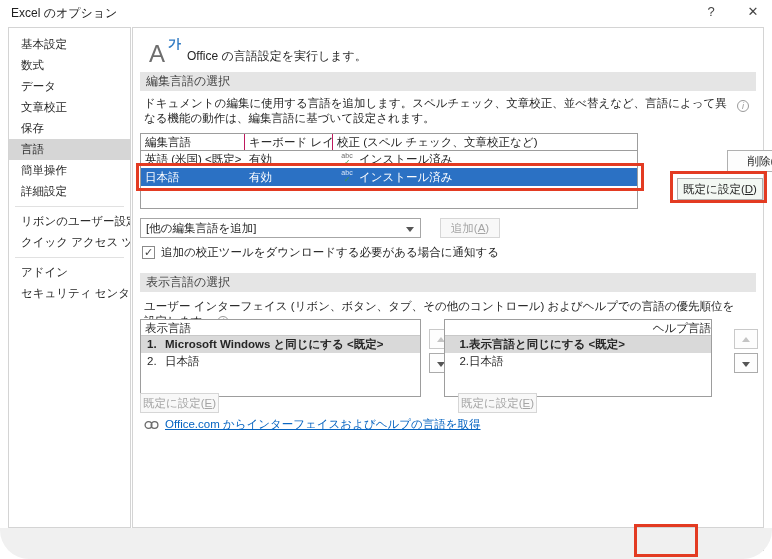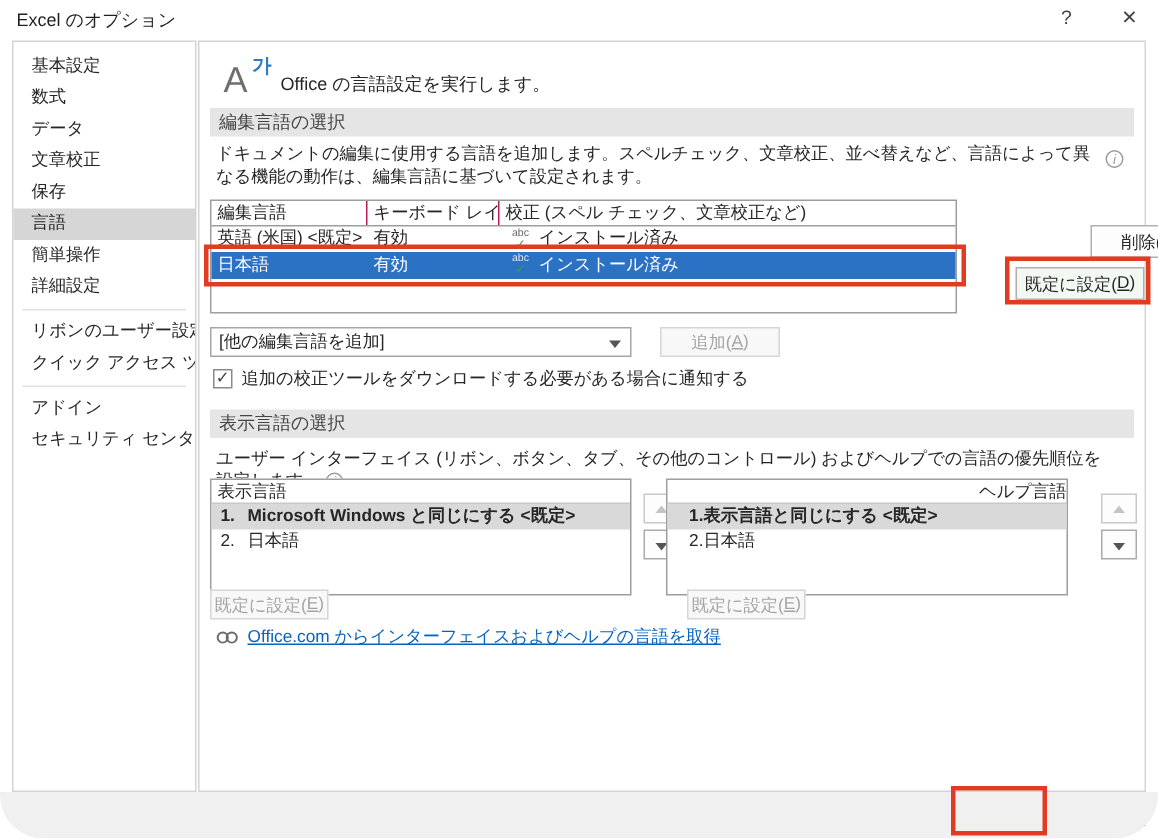--- a/index.html
+++ b/index.html
@@ -51,21 +51,21 @@
   .abc-top { display:block; font-size:7px; line-height:6px; color:#6a6a6a; letter-spacing:0; }
   .selected .abc-top { color:#d9e6f6; }
   .abc-check { display:block; font-size:8px; line-height:8px; color:#3f9c42; font-weight:bold; }
 
   
   .btn { position:absolute; display:flex; align-items:center; justify-content:center; font-size:11.5px; background:#fdfdfd; border:1px solid #b0b0b0; color:#262626; cursor:pointer; }
   .btn .key { text-decoration:underline; }
   .btn.disabled { background:#f8f8f8; border-color:#d6d6d6; color:#a4a4a4; cursor:default; }
   .btn-delete { left:547px; top:122px; width:80px; height:22px;margin-left:47px; }
   .btn-setdefault { left:544px; top:150px; width:86px; height:22px; background:#f3f8f3; }
-  .btn-add { left:307px; top:190px; width:80px; height:20px; }
+  .btn-add { left:307px; top:190px; width:60px; height:20px; }
   .btn-setdef-e1 { left:7px; top:365px; width:79px; height:20px; }
   .btn-setdef-e2 { left:325px; top:365px; width:79px; height:20px; }
 
   
   .dropdown { position:absolute; left:7px; top:190px; width:281px; height:20px; border:1px solid #a6a6a6; background:#fff; font-size:11.5px; line-height:18px; padding-left:5px; cursor:pointer; }
   .dd-arrow { position:absolute; right:6px; top:8px; width:0; height:0; border-left:4px solid transparent; border-right:4px solid transparent; border-top:5px solid #555; }
 
   
   .check-row { position:absolute; left:9px; top:217px; display:flex; align-items:center; font-size:11.5px; }
   .checkbox { width:13px; height:13px; border:1px solid #8a8a8a; background:#fff; margin-right:6px; font-size:11px; line-height:11px; text-align:center; color:#444; cursor:pointer; }

